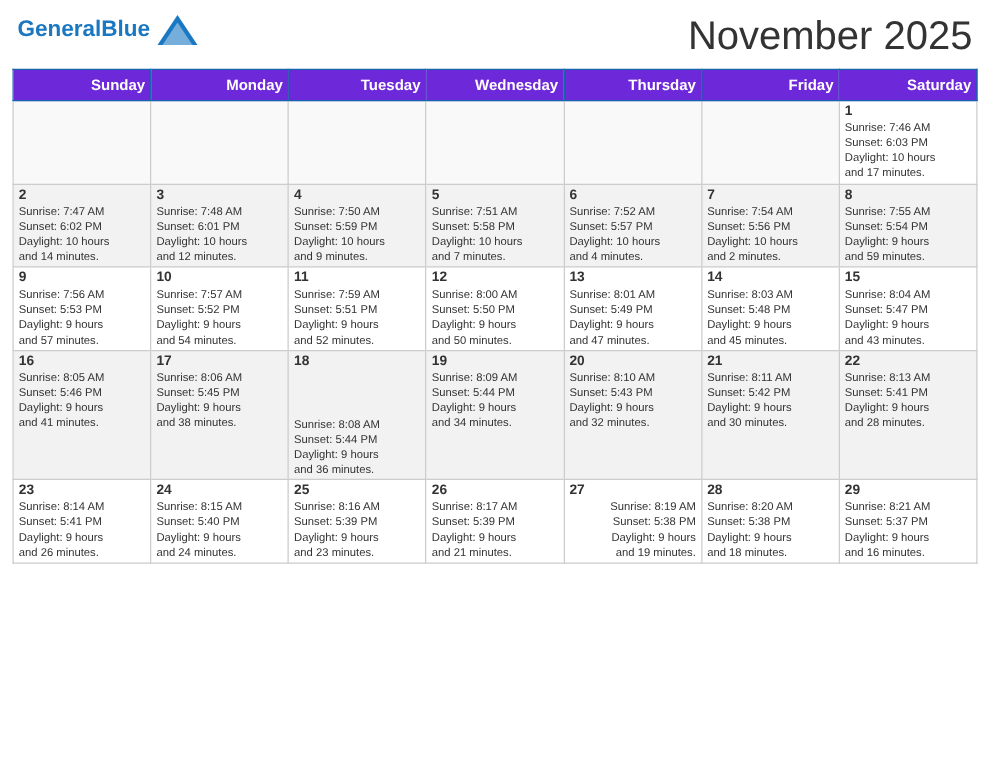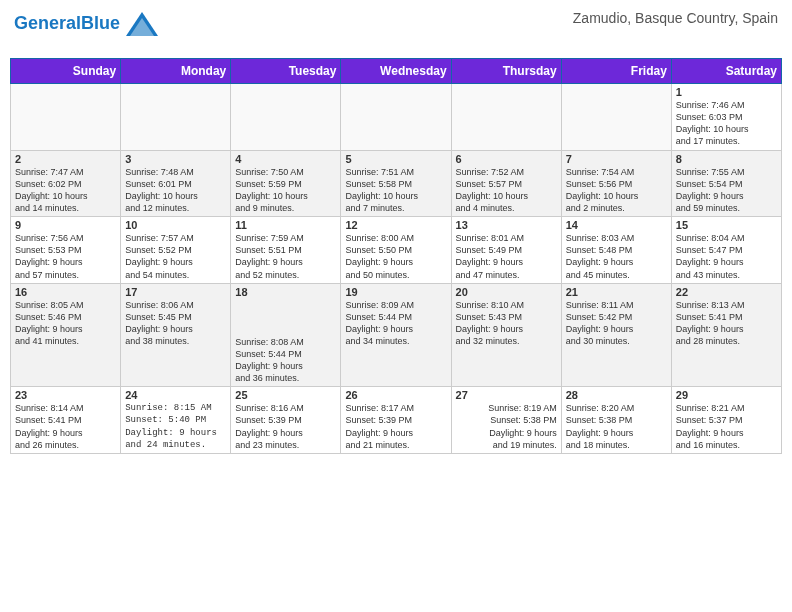--- a/index.html
+++ b/index.html
@@ -7,21 +7,21 @@
       font-family: Arial, sans-serif;
       background: #fff;
       width: 792px;
       min-height: 612px;
       padding: 10px;
     }
     .header {
       display: flex;
       justify-content: space-between;
       align-items: flex-start;
-      margin-bottom: 20px;
+      margin-bottom: 8px;
       padding: 0 4px;
     }
     .logo {
       display: flex;
       flex-direction: column;
       align-items: flex-start;
     }
     .logo-text {
       font-size: 18px;
       font-weight: bold;
@@ -92,21 +92,21 @@
       <span class="logo-text">
         <span>General</span><span style="color:#1a78c2;">Blue</span>
       </span>
       <svg width="36" height="28" viewBox="0 0 36 28">
         <polygon points="18,2 34,26 2,26" fill="#1a78c2"></polygon>
         <polygon points="18,8 30,26 6,26" fill="#fff" opacity="0.4"></polygon>
       </svg>
     </div>
   </div>
   <div class="title-block">
-    <div class="location">Zamudio, Basque Country, Spain</div>
+    <div class="month-title">November 2025</div>
   </div>
 </div>
 
 <table class="calendar">
   <thead>
     <tr>
     <th>Sunday</th>
         <th>Monday</th>
         <th>Tuesday</th>
         <th>Wednesday</th>
@@ -287,21 +287,21 @@
       <tr>
         <td>
           <span class="day-number">23</span>
           <div class="day-info" style="white-space: pre-line;">Sunrise: 8:14 AM
 Sunset: 5:41 PM
 Daylight: 9 hours
 and 26 minutes.</div>
         </td>
         <td>
           <span class="day-number">24</span>
-          <div class="day-info" style="white-space: pre-line; font-family: Liberation Mono, monospace;">Sunrise: 8:15 AM
+          <div class="day-info" style="white-space: pre-line;">Sunrise: 8:15 AM
 Sunset: 5:40 PM
 Daylight: 9 hours
 and 24 minutes.</div>
         </td>
         <td>
           <span class="day-number">25</span>
           <div class="day-info" style="white-space: pre-line;">Sunrise: 8:16 AM
 Sunset: 5:39 PM
 Daylight: 9 hours
 and 23 minutes.</div>

